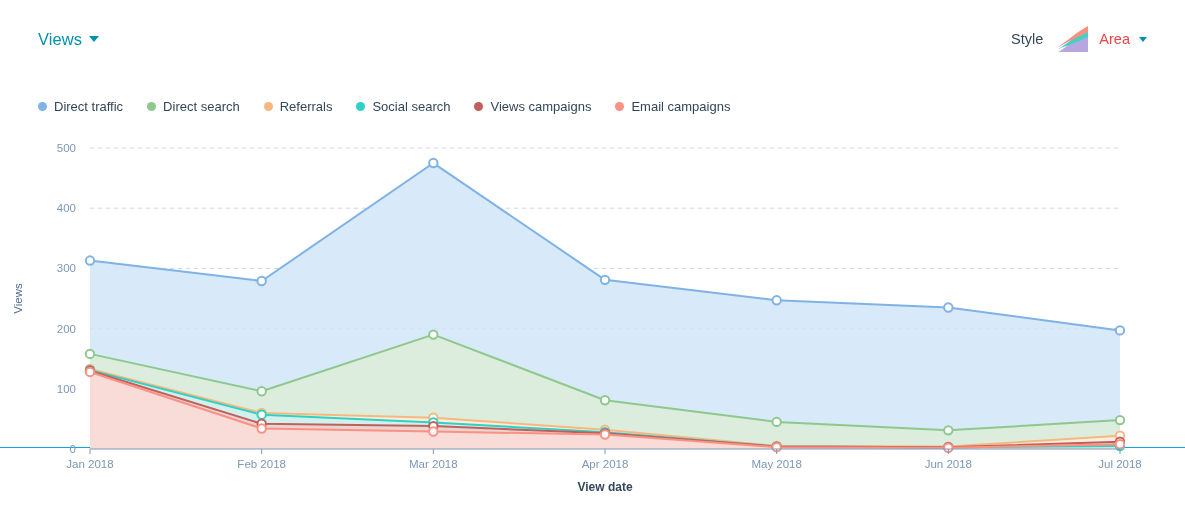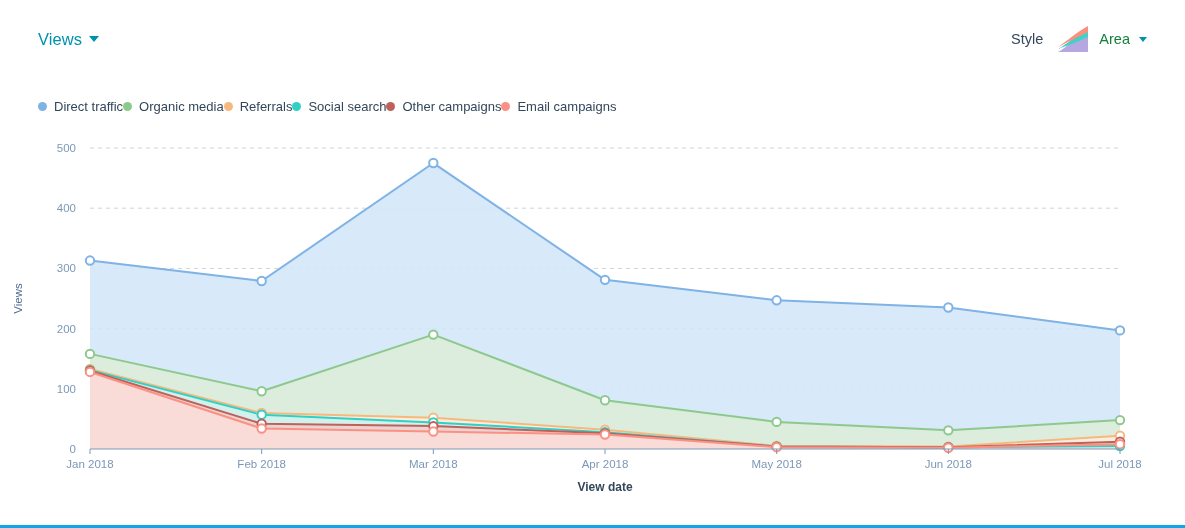--- a/index.html
+++ b/index.html
@@ -11,24 +11,24 @@
   body {
     font-family: "Liberation Sans", sans-serif;
     width: 1185px;
     height: 528px;
     overflow: hidden;
     color: #33475b;
   }
   .card {
     position: relative;
     width: 1185px;
-    height: 528px;
+    height: 448px;
     box-sizing: border-box;
     background: #ffffff;
-    border-bottom: 3px solid #0ea5e9;
+    border-bottom: 1px solid #0ea5e9;
   }
 
   
   .header {
     position: absolute;
     left: 0; top: 0;
     width: 100%;
     height: 78px;
     box-sizing: border-box;
     padding: 0 38px;
@@ -66,37 +66,38 @@
   }
   .style-select {
     display: inline-flex;
     align-items: center;
     gap: 9px;
     cursor: pointer;
     user-select: none;
   }
   .style-select .label {
     font-size: 14.5px;
-    color: #15803d;
+    color: #ef4444;
   }
   .style-select .caret {
     border-top-color: #0091ae;
     border-left-width: 4.5px;
     border-right-width: 4.5px;
     border-top-width: 5.5px;
   }
   .style-icon { display: block; }
 
   
   .legend {
     position: absolute;
     left: 38px;
     top: 99px;
     display: flex;
     align-items: flex-start;
+    gap: 24px;
   }
   .legend-item {
     display: inline-flex;
     align-items: center;
     gap: 7px;
     cursor: pointer;
     user-select: none;
   }
   .legend-dot {
     width: 9px;
@@ -166,33 +167,33 @@
     </div>
   </div>
 
   <div class="legend" id="legend">
       <div class="legend-item">
         <span class="legend-dot" style="background: rgb(127, 178, 229);"></span>
         <span class="legend-text">Direct traffic</span>
       </div>
       <div class="legend-item">
         <span class="legend-dot" style="background: rgb(141, 201, 141);"></span>
-        <span class="legend-text">Organic media</span>
+        <span class="legend-text">Direct search</span>
       </div>
       <div class="legend-item">
         <span class="legend-dot" style="background: rgb(245, 185, 127);"></span>
         <span class="legend-text">Referrals</span>
       </div>
       <div class="legend-item">
         <span class="legend-dot" style="background: rgb(47, 208, 197);"></span>
         <span class="legend-text">Social search</span>
       </div>
       <div class="legend-item">
         <span class="legend-dot" style="background: rgb(192, 96, 90);"></span>
-        <span class="legend-text">Other campaigns</span>
+        <span class="legend-text">Views campaigns</span>
       </div>
       <div class="legend-item">
         <span class="legend-dot" style="background: rgb(250, 145, 132);"></span>
         <span class="legend-text">Email campaigns</span>
       </div>
     </div>
 
   <div class="plot-wrap">
     <svg class="chart" id="chart-svg" width="1185" height="375">
         <text x="76" y="328" text-anchor="end" class="tick-text">0</text>

